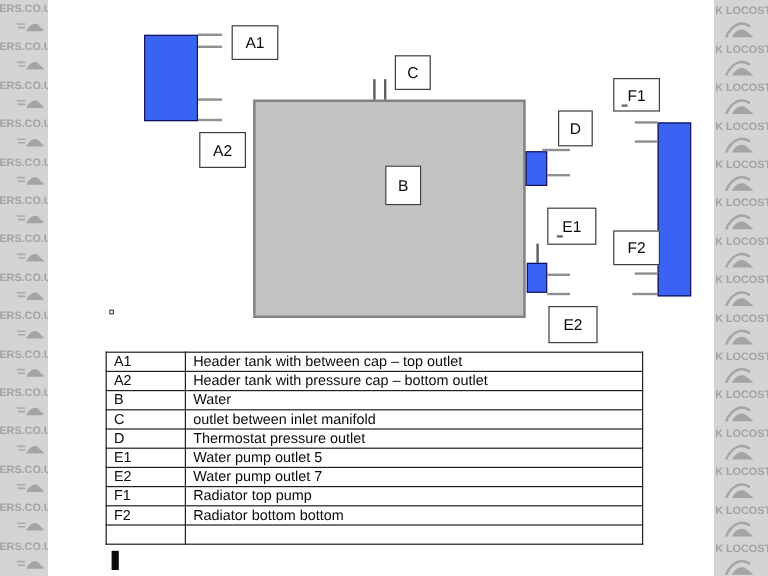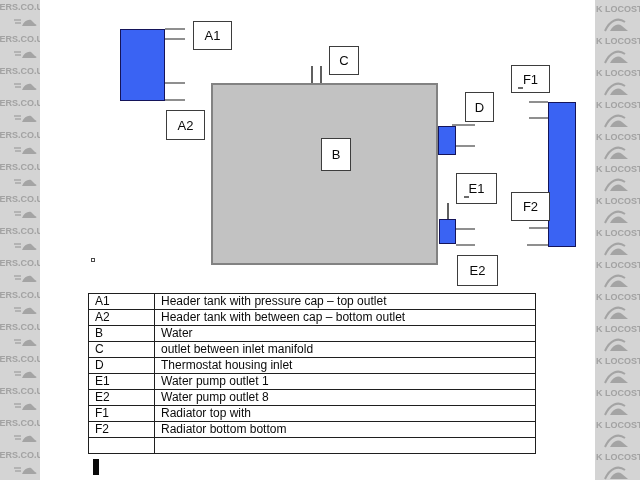--- a/index.html
+++ b/index.html
@@ -359,49 +359,49 @@
     <span>F2</span>
   </div>
 
   <div class="tinysq"></div>
   <div class="cursor"></div>
 
   <table class="legend">
     <tbody>
       <tr>
         <td class="code-col">A1</td>
-        <td>Header tank with pressure cap – top outlet</td>
+        <td>Header tank with between cap – top outlet</td>
       </tr>
       <tr>
         <td class="code-col">A2</td>
-        <td>Header tank with between cap – bottom outlet</td>
+        <td>Header tank with pressure cap – bottom outlet</td>
       </tr>
       <tr>
         <td class="code-col">B</td>
         <td>Water</td>
       </tr>
       <tr>
         <td class="code-col">C</td>
         <td>outlet between inlet manifold</td>
       </tr>
       <tr>
         <td class="code-col">D</td>
-        <td>Thermostat housing inlet</td>
+        <td>Thermostat pressure outlet</td>
       </tr>
       <tr>
         <td class="code-col">E1</td>
-        <td>Water pump outlet 1</td>
+        <td>Water pump outlet 5</td>
       </tr>
       <tr>
         <td class="code-col">E2</td>
-        <td>Water pump outlet 8</td>
+        <td>Water pump outlet 7</td>
       </tr>
       <tr>
         <td class="code-col">F1</td>
-        <td>Radiator top with</td>
+        <td>Radiator top pump</td>
       </tr>
       <tr>
         <td class="code-col">F2</td>
         <td>Radiator bottom bottom</td>
       </tr>
       <tr>
         <td class="code-col"></td>
         <td></td>
       </tr>
     </tbody>

